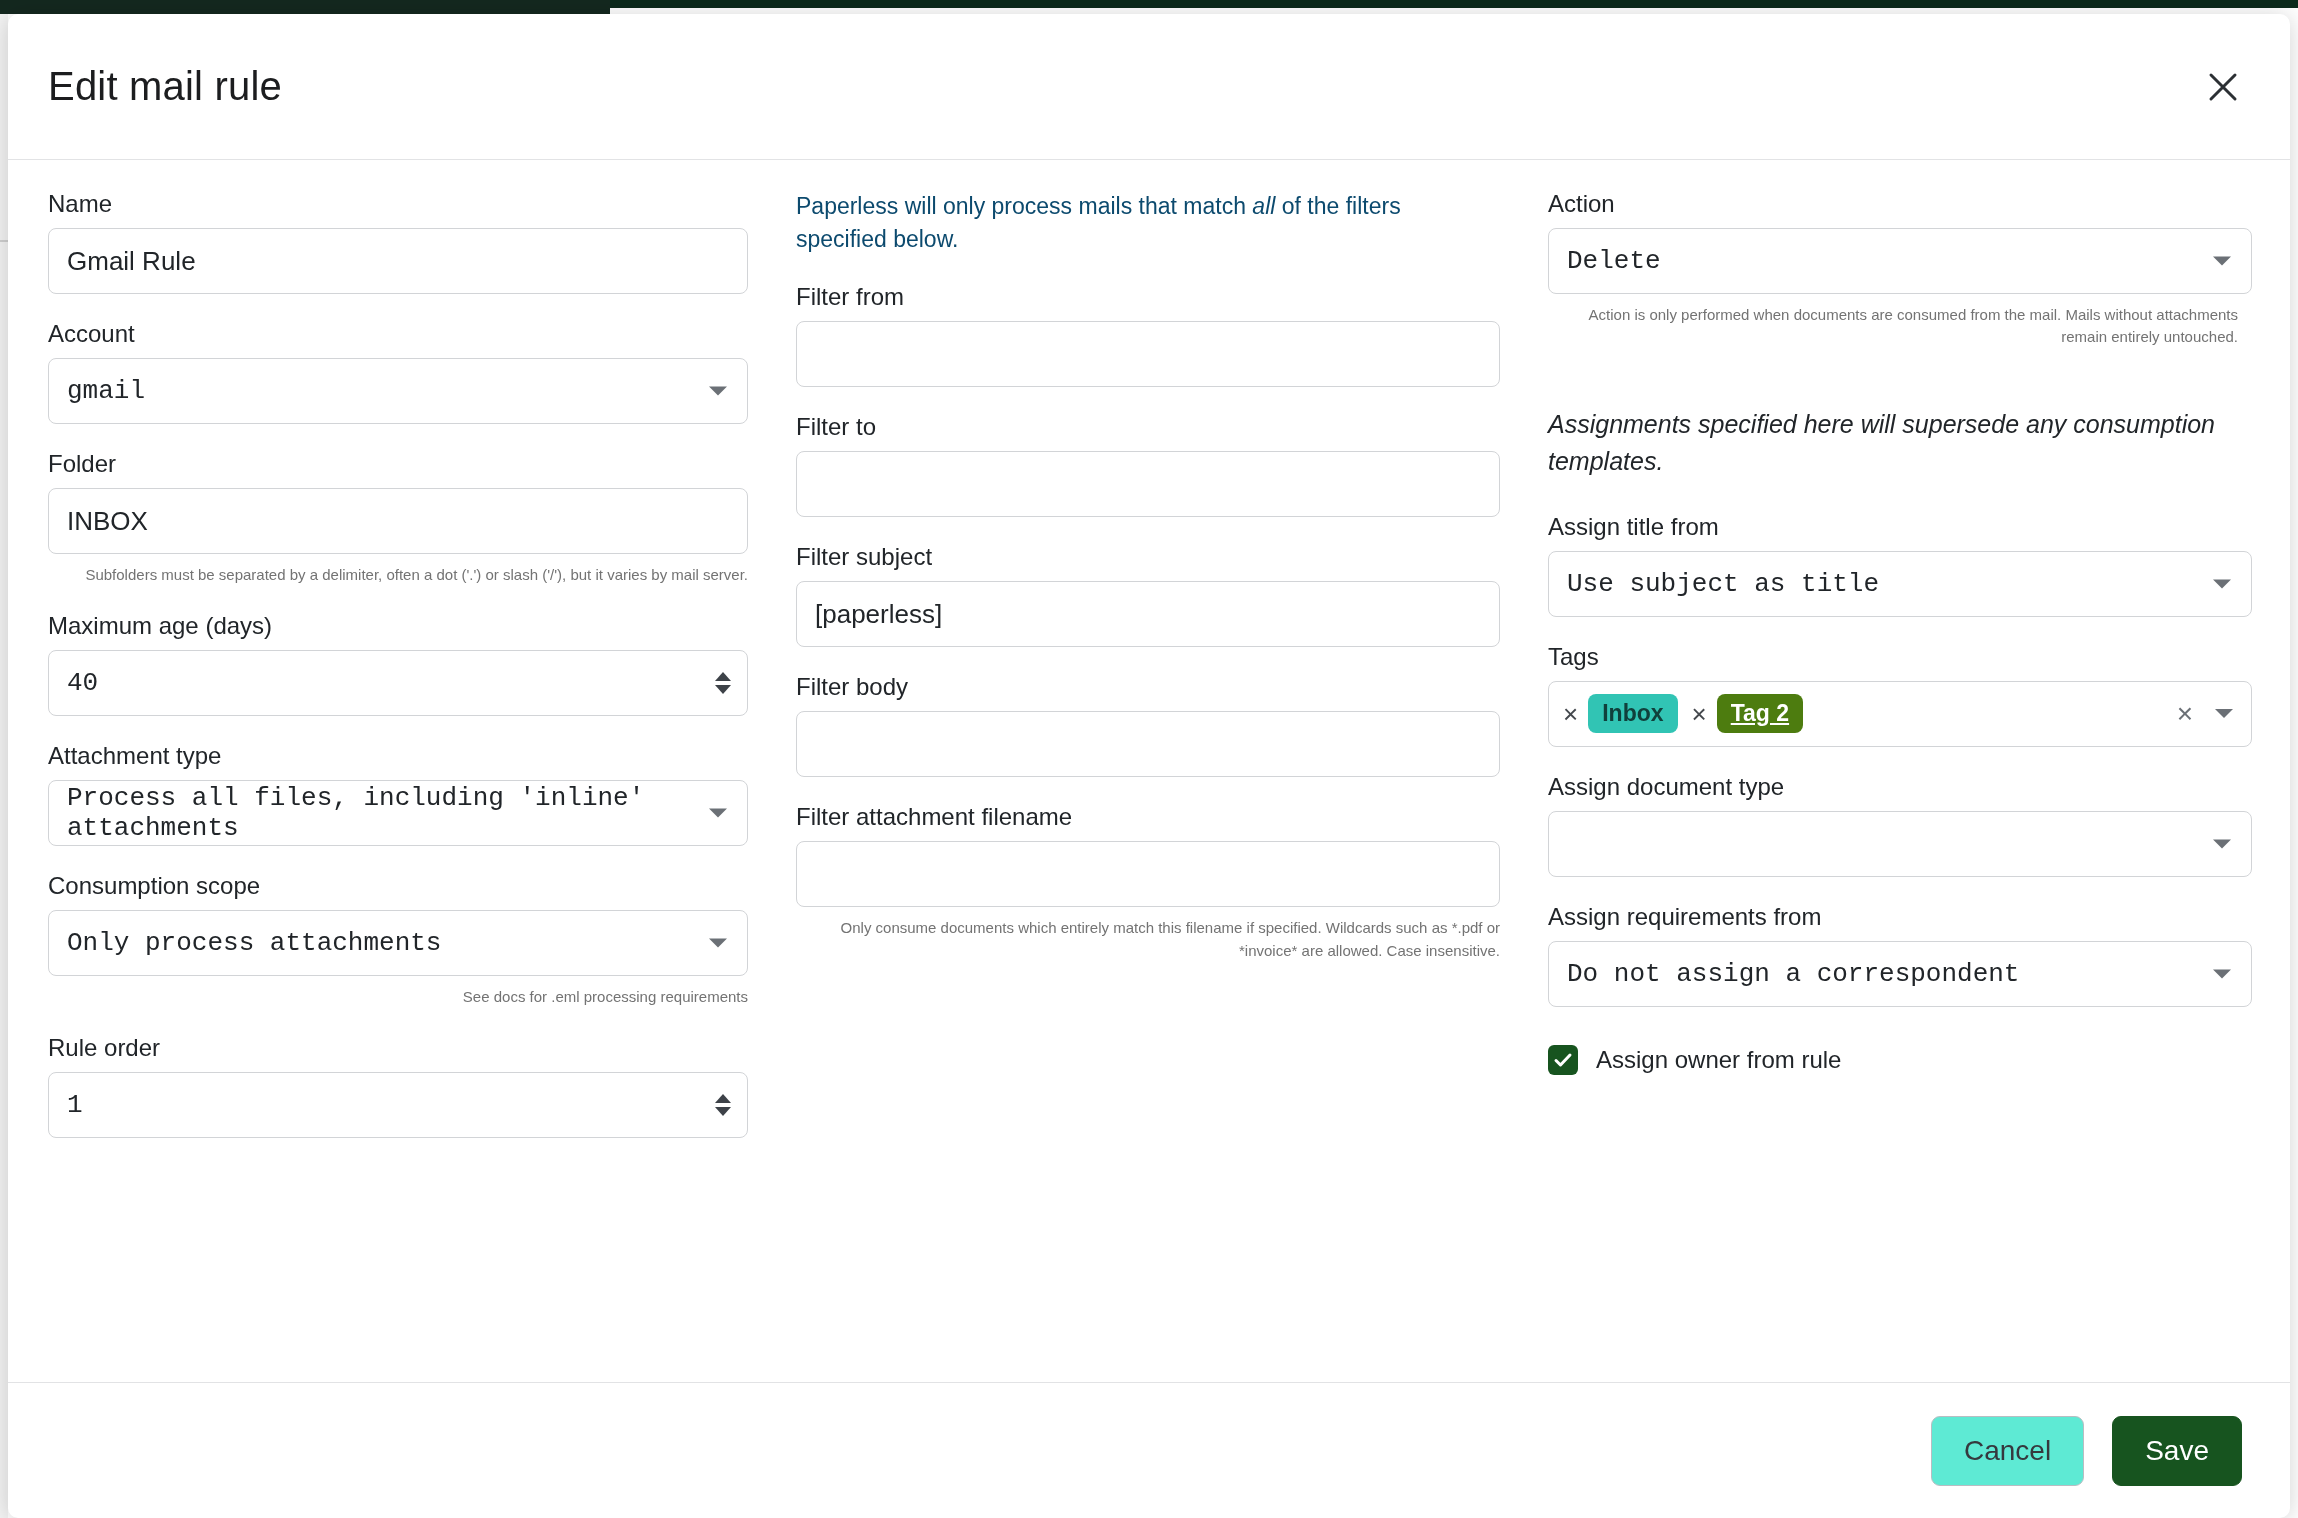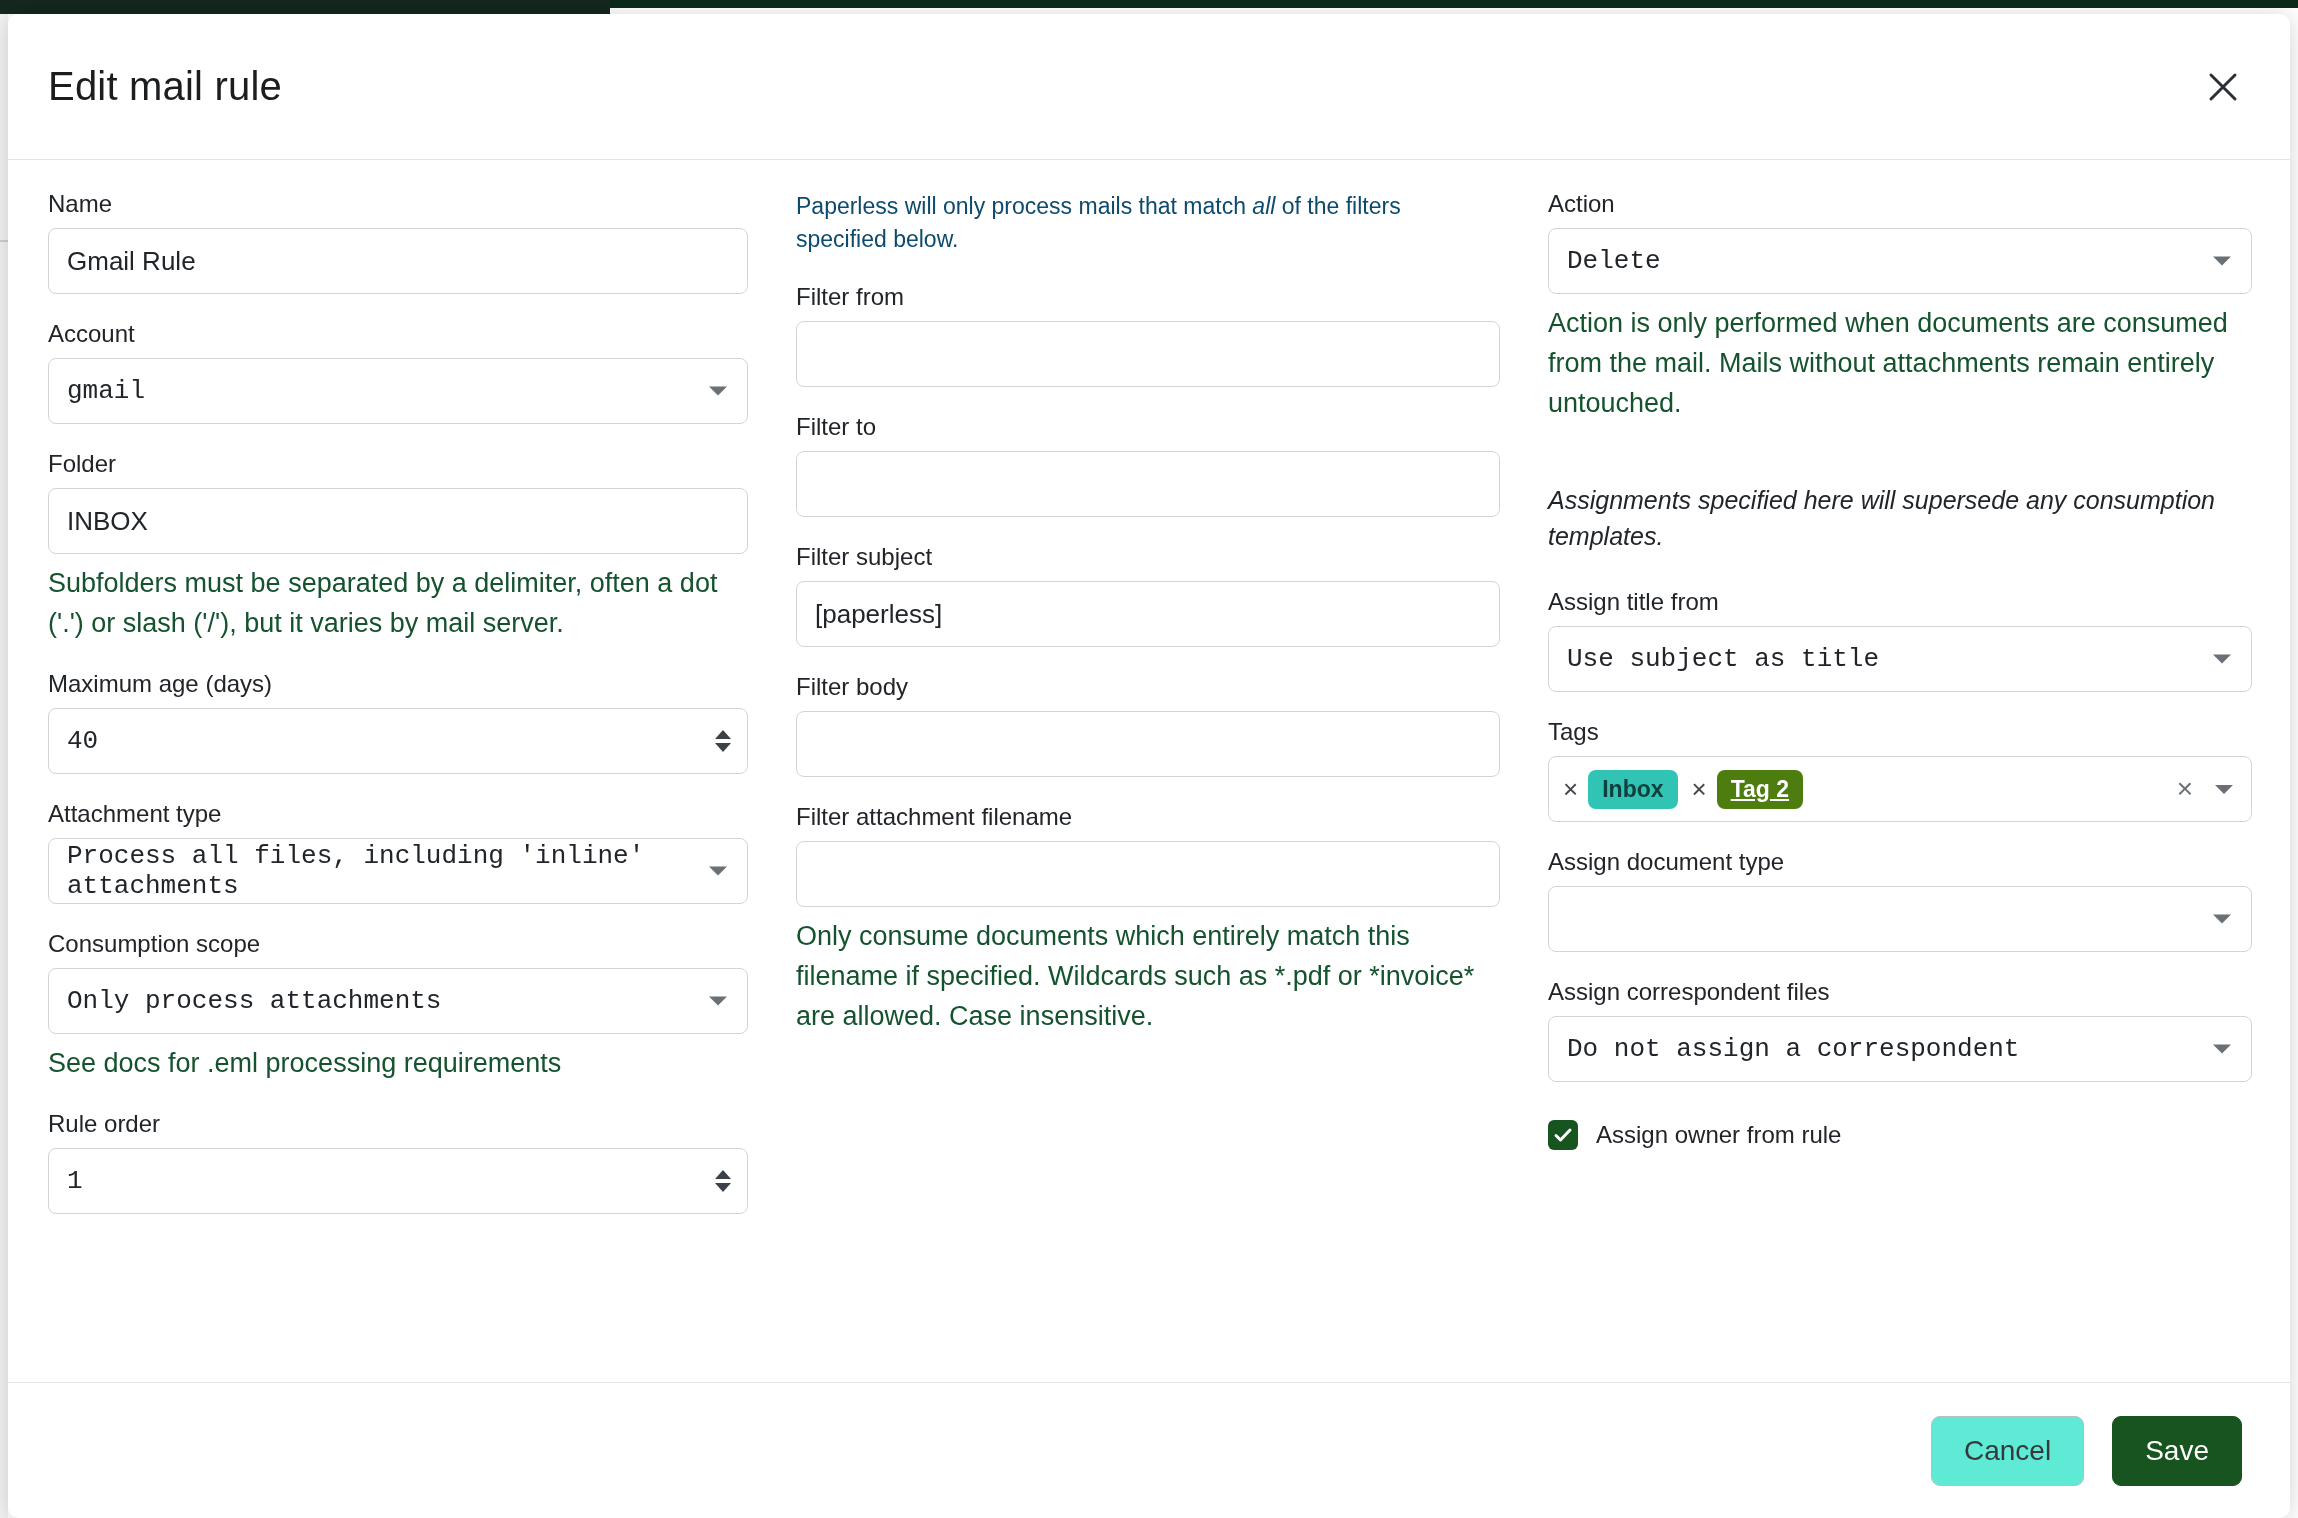--- a/index.html
+++ b/index.html
@@ -123,25 +123,26 @@
   }
   .spin-up, .spin-down {
     width: 0; height: 0;
     border-left: 8px solid transparent;
     border-right: 8px solid transparent;
   }
   .spin-up { border-bottom: 9px solid #3d4248; }
   .spin-down { border-top: 9px solid #3d4248; }
 
   .help {
-    font-size: 27px;
+    font-size: 15px;
     line-height: 1.48;
-    color: #14532d;
+    color: #737373;
     margin-top: 10px;
     max-width: 700px;
+    text-align: right;
   }
   .help.mid { max-width: 704px; }
   .help.right { max-width: 690px; }
 
   .intro {
     font-size: 23px;
     line-height: 1.42;
     color: #0c4a6e;
     margin-bottom: 28px;
     max-width: 700px;
@@ -414,21 +415,21 @@
 
       <div class="group">
         <span class="field-label">Assign document type</span>
         <div class="input right select empty">
           <span></span>
           <span class="caret"></span>
         </div>
       </div>
 
       <div class="group">
-        <span class="field-label">Assign correspondent files</span>
+        <span class="field-label">Assign requirements from</span>
         <div class="input right select">
           <span>Do not assign a correspondent</span>
           <span class="caret"></span>
         </div>
       </div>
 
       <div class="checkbox-row">
         <span class="checkbox">
           <svg width="22" height="22" viewBox="0 0 22 22" aria-hidden="true">
             <path d="M4 11.5 L8.5 16 L18 6" stroke="#ffffff" stroke-width="3" fill="none" stroke-linecap="round" stroke-linejoin="round"></path>

